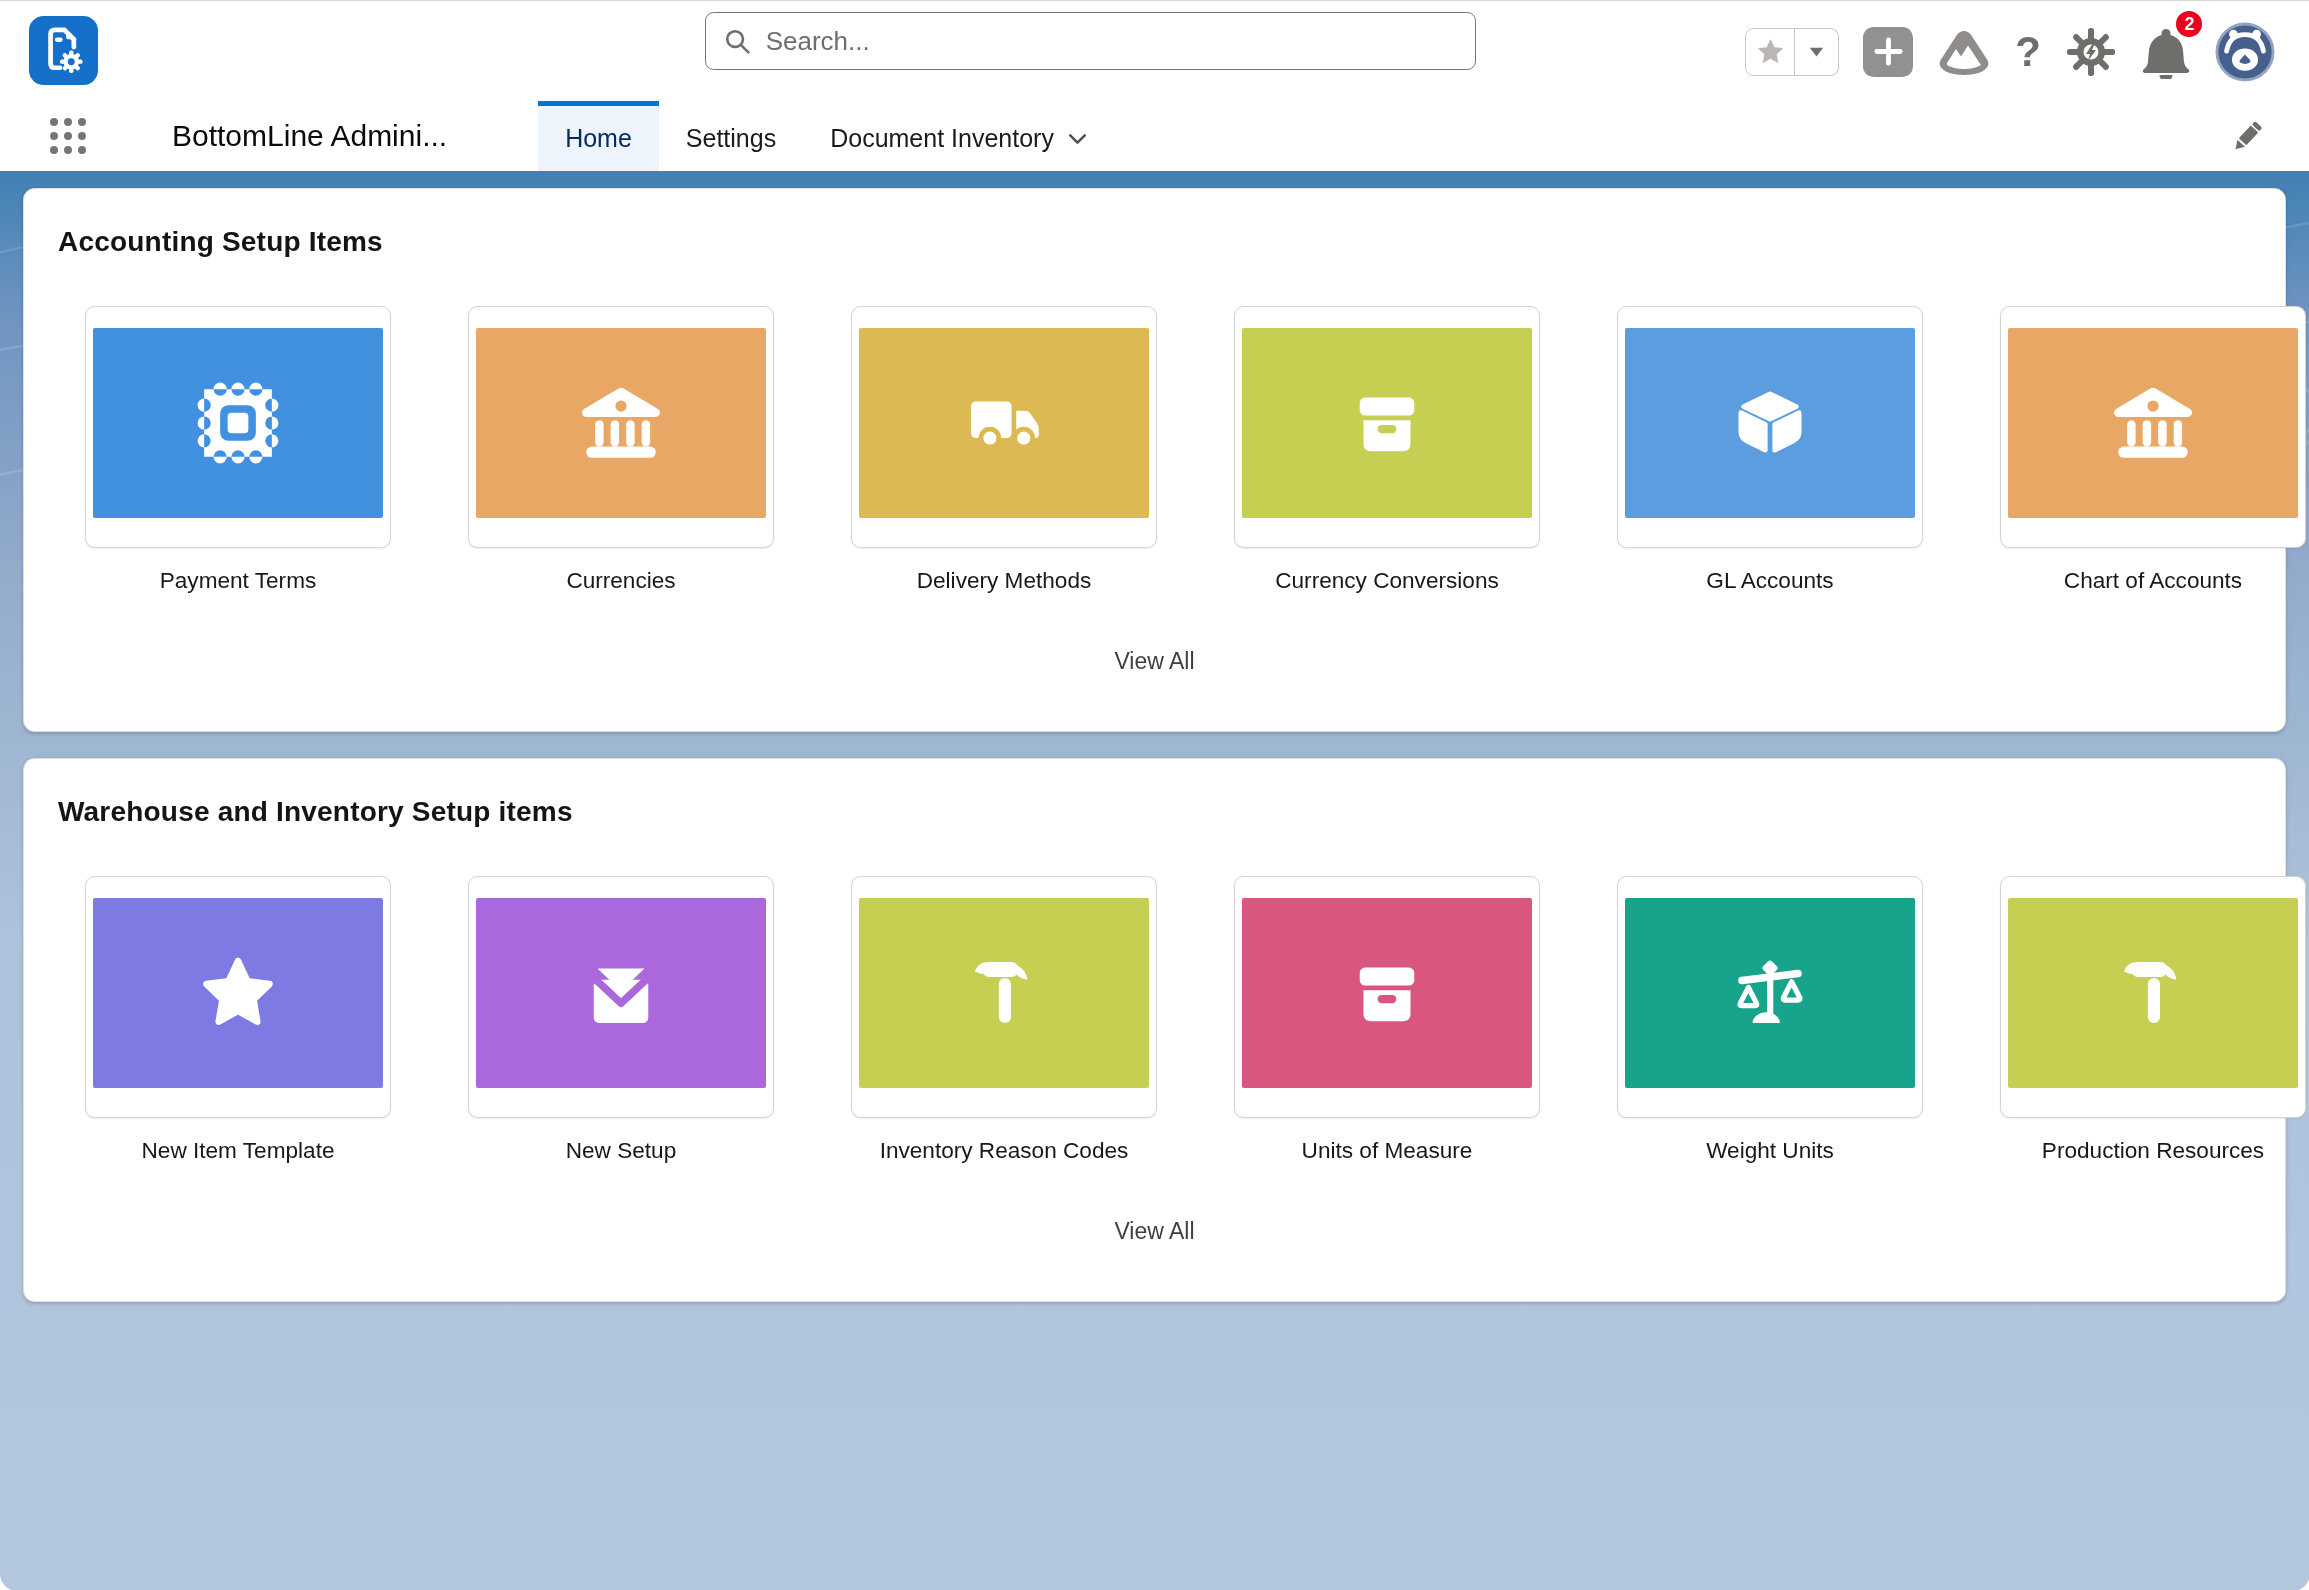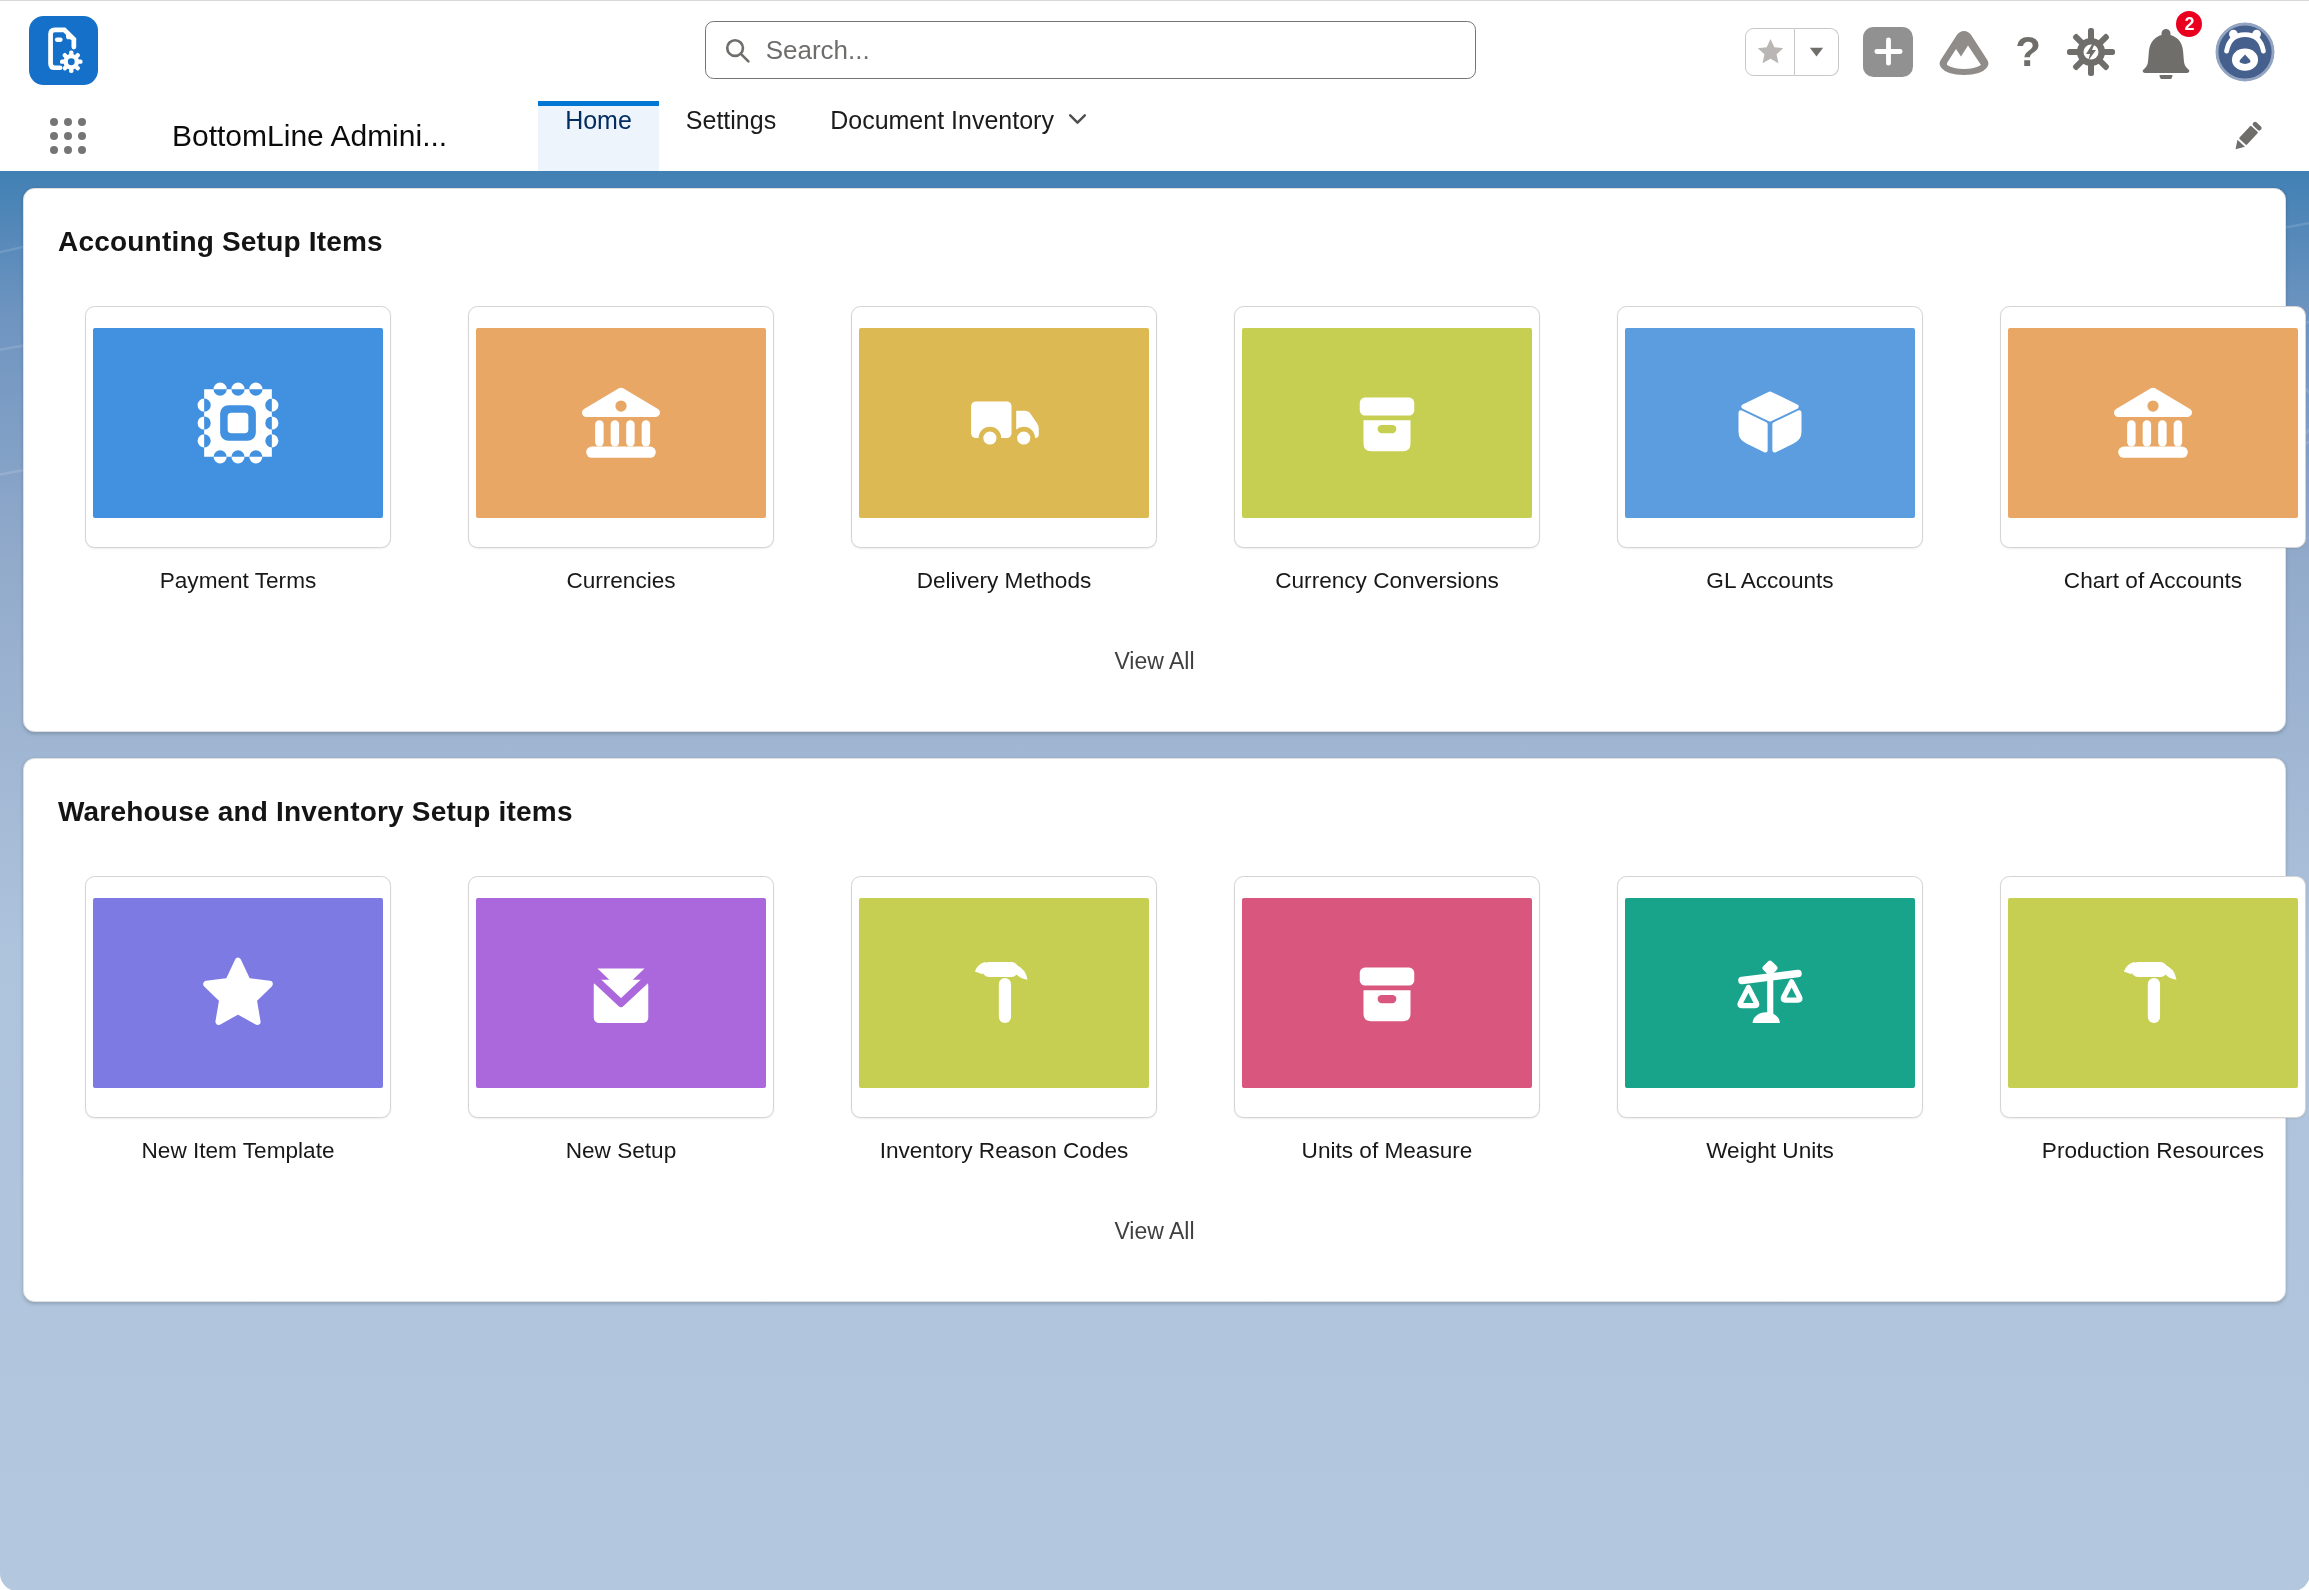--- a/index.html
+++ b/index.html
@@ -2,21 +2,21 @@
 <html><head>
 <meta charset="utf-8">
 <style>
   * { margin:0; padding:0; box-sizing:border-box; }
   html,body { width:2310px; height:1591px; overflow:hidden; background:#fff;
     font-family:"Liberation Sans", sans-serif; color:#181818; }
 
   
   .topbar { height:101px; background:#fff; position:relative; border-top:1.9px solid #d8d8d8; }
   .logo { position:absolute; left:29px; top:15.4px; width:69px; height:69px; }
-  .search-box { position:absolute; left:705px; top:20px; width:771px; height:58px;
+  .search-box { position:absolute; left:705px; top:11px; width:771px; height:58px;
     border:1.9px solid #747474; border-radius:8.6px; background:#fff;
     display:flex; align-items:center; gap:13.4px; padding:0 17.3px; }
   .search-box input { border:none; outline:none; flex:1; font-size:26px; color:#181818;
     font-family:"Liberation Sans", sans-serif; background:transparent; }
   .search-box input::placeholder { color:#6f6d6b; }
   .hdr-actions { position:absolute; right:35px; top:0; height:101px;
     display:flex; align-items:center; gap:24px; }
   .fav-group { display:flex; }
   .fav-btn, .fav-caret { height:48px; background:#fff; border:1.9px solid #c9c7c5;
     display:flex; align-items:center; justify-content:center; cursor:pointer; }
@@ -30,21 +30,21 @@
   .badge { position:absolute; top:-15.4px; right:-13.4px; min-width:30px; height:30px;
     background:#ea001e; border:2.4px solid #fff; border-radius:15.4px; color:#fff;
     font-size:18px; font-weight:700; display:flex; align-items:center; justify-content:center; padding:0 5.8px; }
   .avatar { width:60px; height:60px; border-radius:50%; cursor:pointer; }
 
   
   .navbar { height:70px; background:#fff; display:flex; align-items:center; position:relative;gap:47px; }
   .waffle { margin-left:48px; cursor:pointer; display:flex; }
   .app-name { margin-left:37px; font-size:30px; color:#0b0b0b; white-space:nowrap; }
   .tab-bar { display:flex; height:100%; margin-left:44px; }
-  .tab { display:flex; gap:10.6px; padding:0 27px; font-size:25px;
+  .tab { display:flex; align-items:center; gap:10.6px; padding:0 27px; font-size:25px;
     color:#1b1b1b; border-top:5.8px solid transparent; cursor:pointer; }
   .tab.active { background:#eef4fb; border-top-color:#0176d3; color:#032d60; }
   .edit-btn { margin-left:auto; margin-right:44px; cursor:pointer; display:flex; }
 
   
   .main { height:1420px; position:relative; overflow:hidden; border-radius:0 0 17.3px 17.3px;
     background:linear-gradient(180deg,#4180b4 0%,#6e94c0 10%,#93abcb 28%,#aec3dc 55%,#b3c7de 100%);
     padding-top:17.3px; }
   .decor { position:absolute; left:0; top:0; pointer-events:none; }
 

